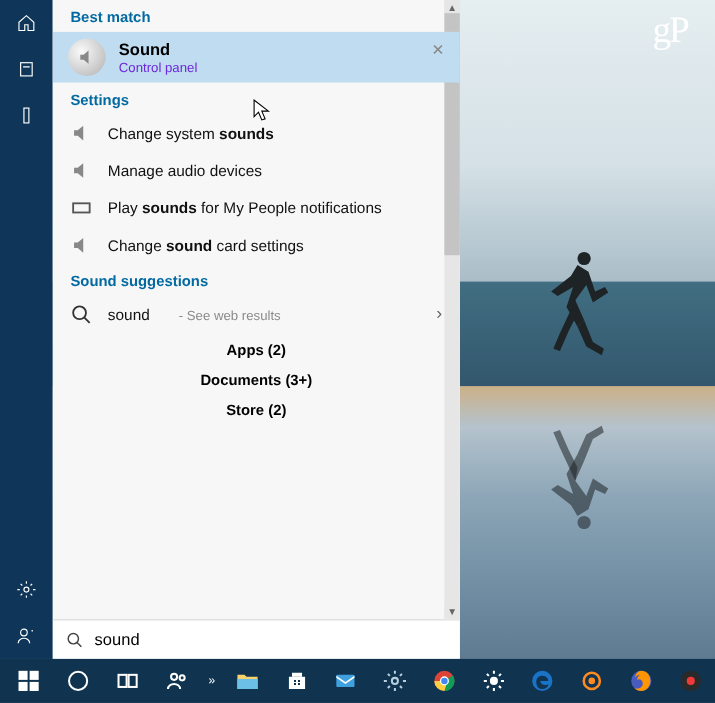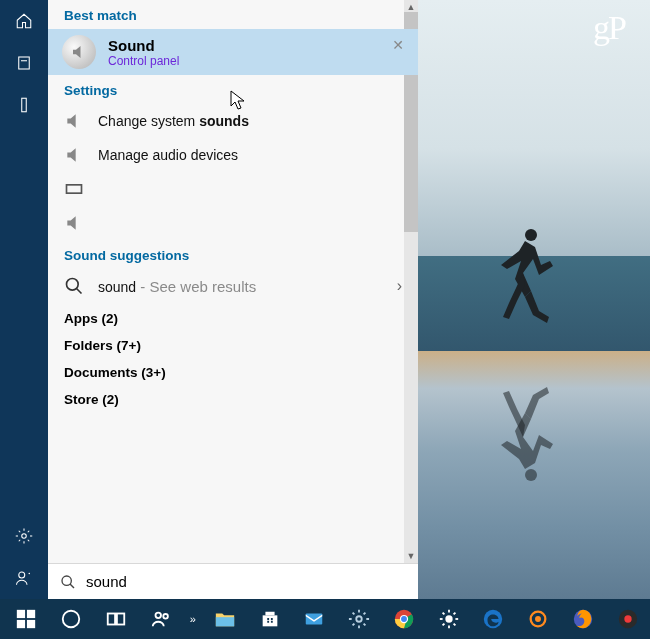--- a/index.html
+++ b/index.html
@@ -107,24 +107,24 @@
   cursor:pointer;
 }
 .row .ico {
   width:20px; height:20px; margin-right:14px;
   display:flex; align-items:center; justify-content:center;
   flex-shrink:0;
 }
 .row .txt { font-size:14px; color:#111; }
 .row .txt b { font-weight:600; }
 .sugg-arrow { margin-left:auto; color:#666; font-size:16px; }
-.sugg-hint { color:#8a8a8a; font-size:15px;}
+.sugg-hint { color:#8a8a8a; font-size:12px;padding-left:23px;}
 .category {
   padding: 8px 16px 4px;
-  font-weight:600; font-size:13.5px;
+  font-weight:600; font-size:13.5px;text-align:center;
 }
 .scrollbar {
   position:absolute; right:0; top:0; bottom:36px; width:14px;
   background:#e6e6e6;
 }
 .scroll-thumb {
   position:absolute; right:0; top:12px; width:14px; height:220px;
   background:#c4c4c4;
 }
 .scroll-btn {
@@ -271,46 +271,47 @@
             </svg>
           </div>
           <span class="txt">Manage audio devices<b></b></span>
         </div>
         <div class="row">
           <div class="ico">
             <svg viewBox="0 0 24 24" fill="none" stroke="#555" stroke-width="2">
               <rect x="3" y="7" width="18" height="10"></rect>
             </svg>
           </div>
+          <span class="txt">Play <b>sounds</b> for My People notifications</span>
         </div>
         <div class="row">
           <div class="ico">
             <svg viewBox="0 0 24 24" fill="#888">
               <path d="M4 9v6h4l6 5V4L8 9H4z"></path>
             </svg>
           </div>
+          <span class="txt">Change <b>sound</b> card settings</span>
         </div>
       </div>
 
     <div class="section-header">Sound suggestions</div>
 
     <div class="row">
       <div class="ico">
         <svg viewBox="0 0 24 24" stroke="#333" fill="none" stroke-width="2">
             <circle cx="10" cy="10" r="7"></circle>
             <line x1="15" y1="15" x2="21" y2="21"></line>
           </svg>
       </div>
       <span class="txt"><span>sound</span><span class="sugg-hint"> - See web results</span></span>
       <span class="sugg-arrow">›</span>
     </div>
 
     <div id="category-list">
         <div class="category">Apps (2)</div>
-        <div class="category">Folders (7+)</div>
         <div class="category">Documents (3+)</div>
         <div class="category">Store (2)</div>
       </div>
   </div>
 
   <div class="searchbox">
     <svg viewBox="0 0 24 24">
         <circle cx="10" cy="10" r="7"></circle>
         <line x1="15" y1="15" x2="21" y2="21"></line>
       </svg>

